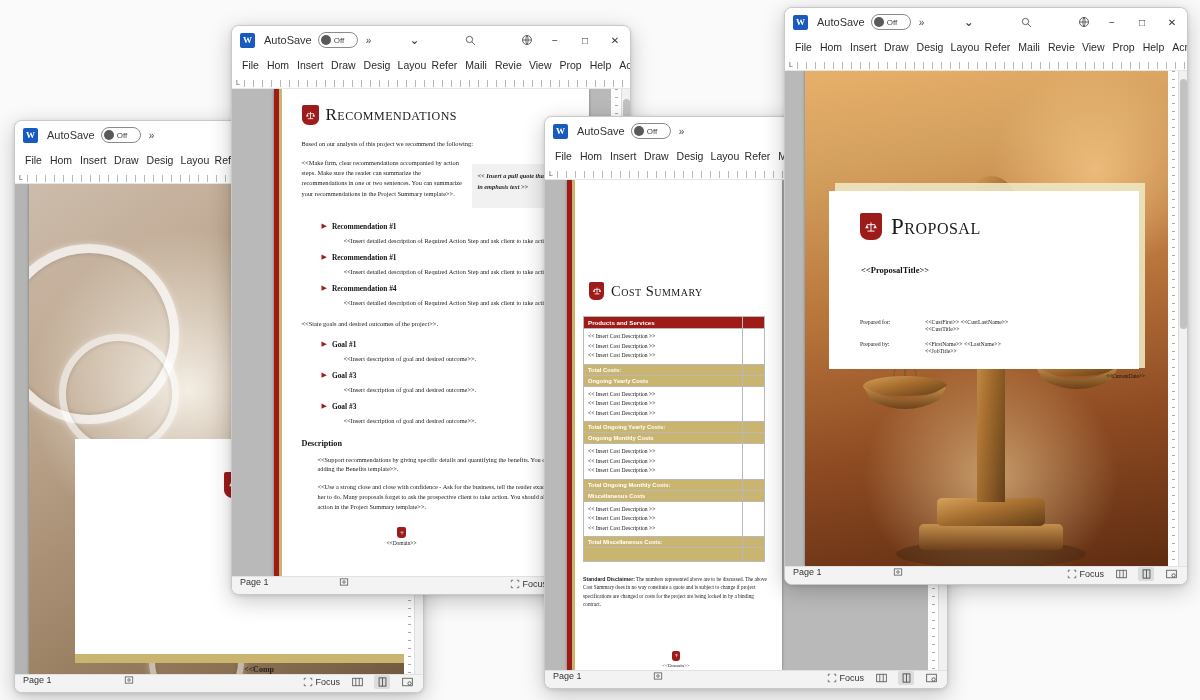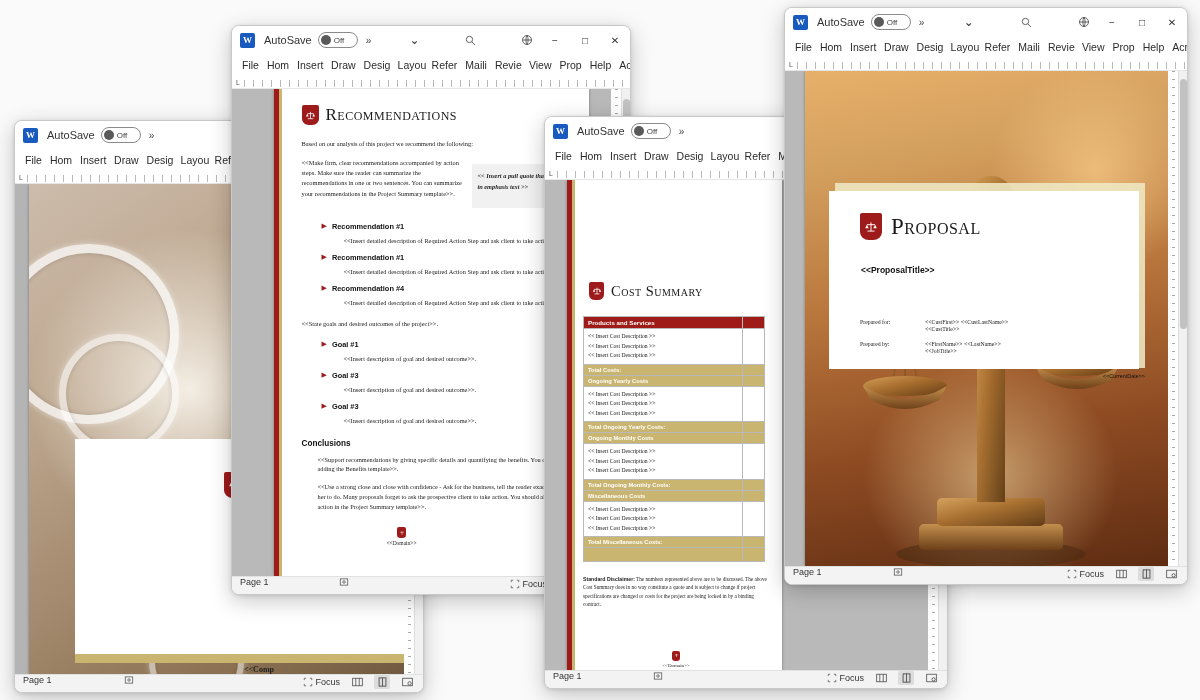--- a/index.html
+++ b/index.html
@@ -179,21 +179,21 @@
     color:#1a1a1a;
     letter-spacing:.5px;
     font-variant:small-caps;
     text-transform:capitalize;
   }
   .body-serif {
     font-family:"Liberation Serif", serif;
     color:#222;
   }
   .sec-h {
-    font-family:Liberation Sans, sans-serif;
+    font-family:Liberation Serif, serif;
     font-weight:bold; color:#111;
   }
   .bullet-row { display:flex; align-items:flex-start; gap:5px; }
   .bullet {
     color:#9E1B1B;
     flex:0 0 auto;
     line-height:1;
   }
   .pullquote {
     background:#f1f1f1;
@@ -478,21 +478,21 @@
           </div>
           <div class="body-serif" style="font-size:6.3px; margin:6px 0 0 42px;">&lt;&lt;Insert description of goal and desired outcome&gt;&gt;.</div>
 
           <div class="bullet-row" style="margin:9px 0 0 20px;">
             <span class="bullet" style="font-size:7px;">▶</span>
             <span class="sec-h" style="font-size:7.4px;">Goal #3</span>
           </div>
           <div class="body-serif" style="font-size:6.3px; margin:6px 0 0 42px;">&lt;&lt;Insert description of goal and desired outcome&gt;&gt;.</div>
         </div>
 
-        <div class="sec-h" style="font-size:8.2px; margin-top:15px;">Conclusions</div>
+        <div class="sec-h" style="font-size:8.2px; margin-top:15px;">Description</div>
         <div class="body-serif" style="font-size:6.3px; line-height:1.55; margin:7px 0 0 16px; width:300px;">&lt;&lt;Support recommendations by giving specific details and quantifying the benefits.  You can expand on the benefits by adding the Benefits template&gt;&gt;.</div>
         <div class="body-serif" style="font-size:6.3px; line-height:1.55; margin:8px 0 0 16px; width:300px;">&lt;&lt;Use a strong close and close with confidence - Ask for the business, tell the reader exactly what you want him or her to do.  Many proposals forget to ask the prospective client to take action.  You should also restate your request for action in the Project Summary template&gt;&gt;.</div>
 
         <div class="small-center" style="margin-top:16px; width:200px;">
           <div class="crest" style="width:9px; height:11px; margin:0 auto;">
             <svg width="6" height="6" viewBox="0 0 24 24" stroke="#fff" stroke-width="2" fill="none">
                 <line x1="12" y1="5" x2="12" y2="19"></line>
                 <line x1="5" y1="9" x2="19" y2="9"></line>
               </svg>
           </div>

